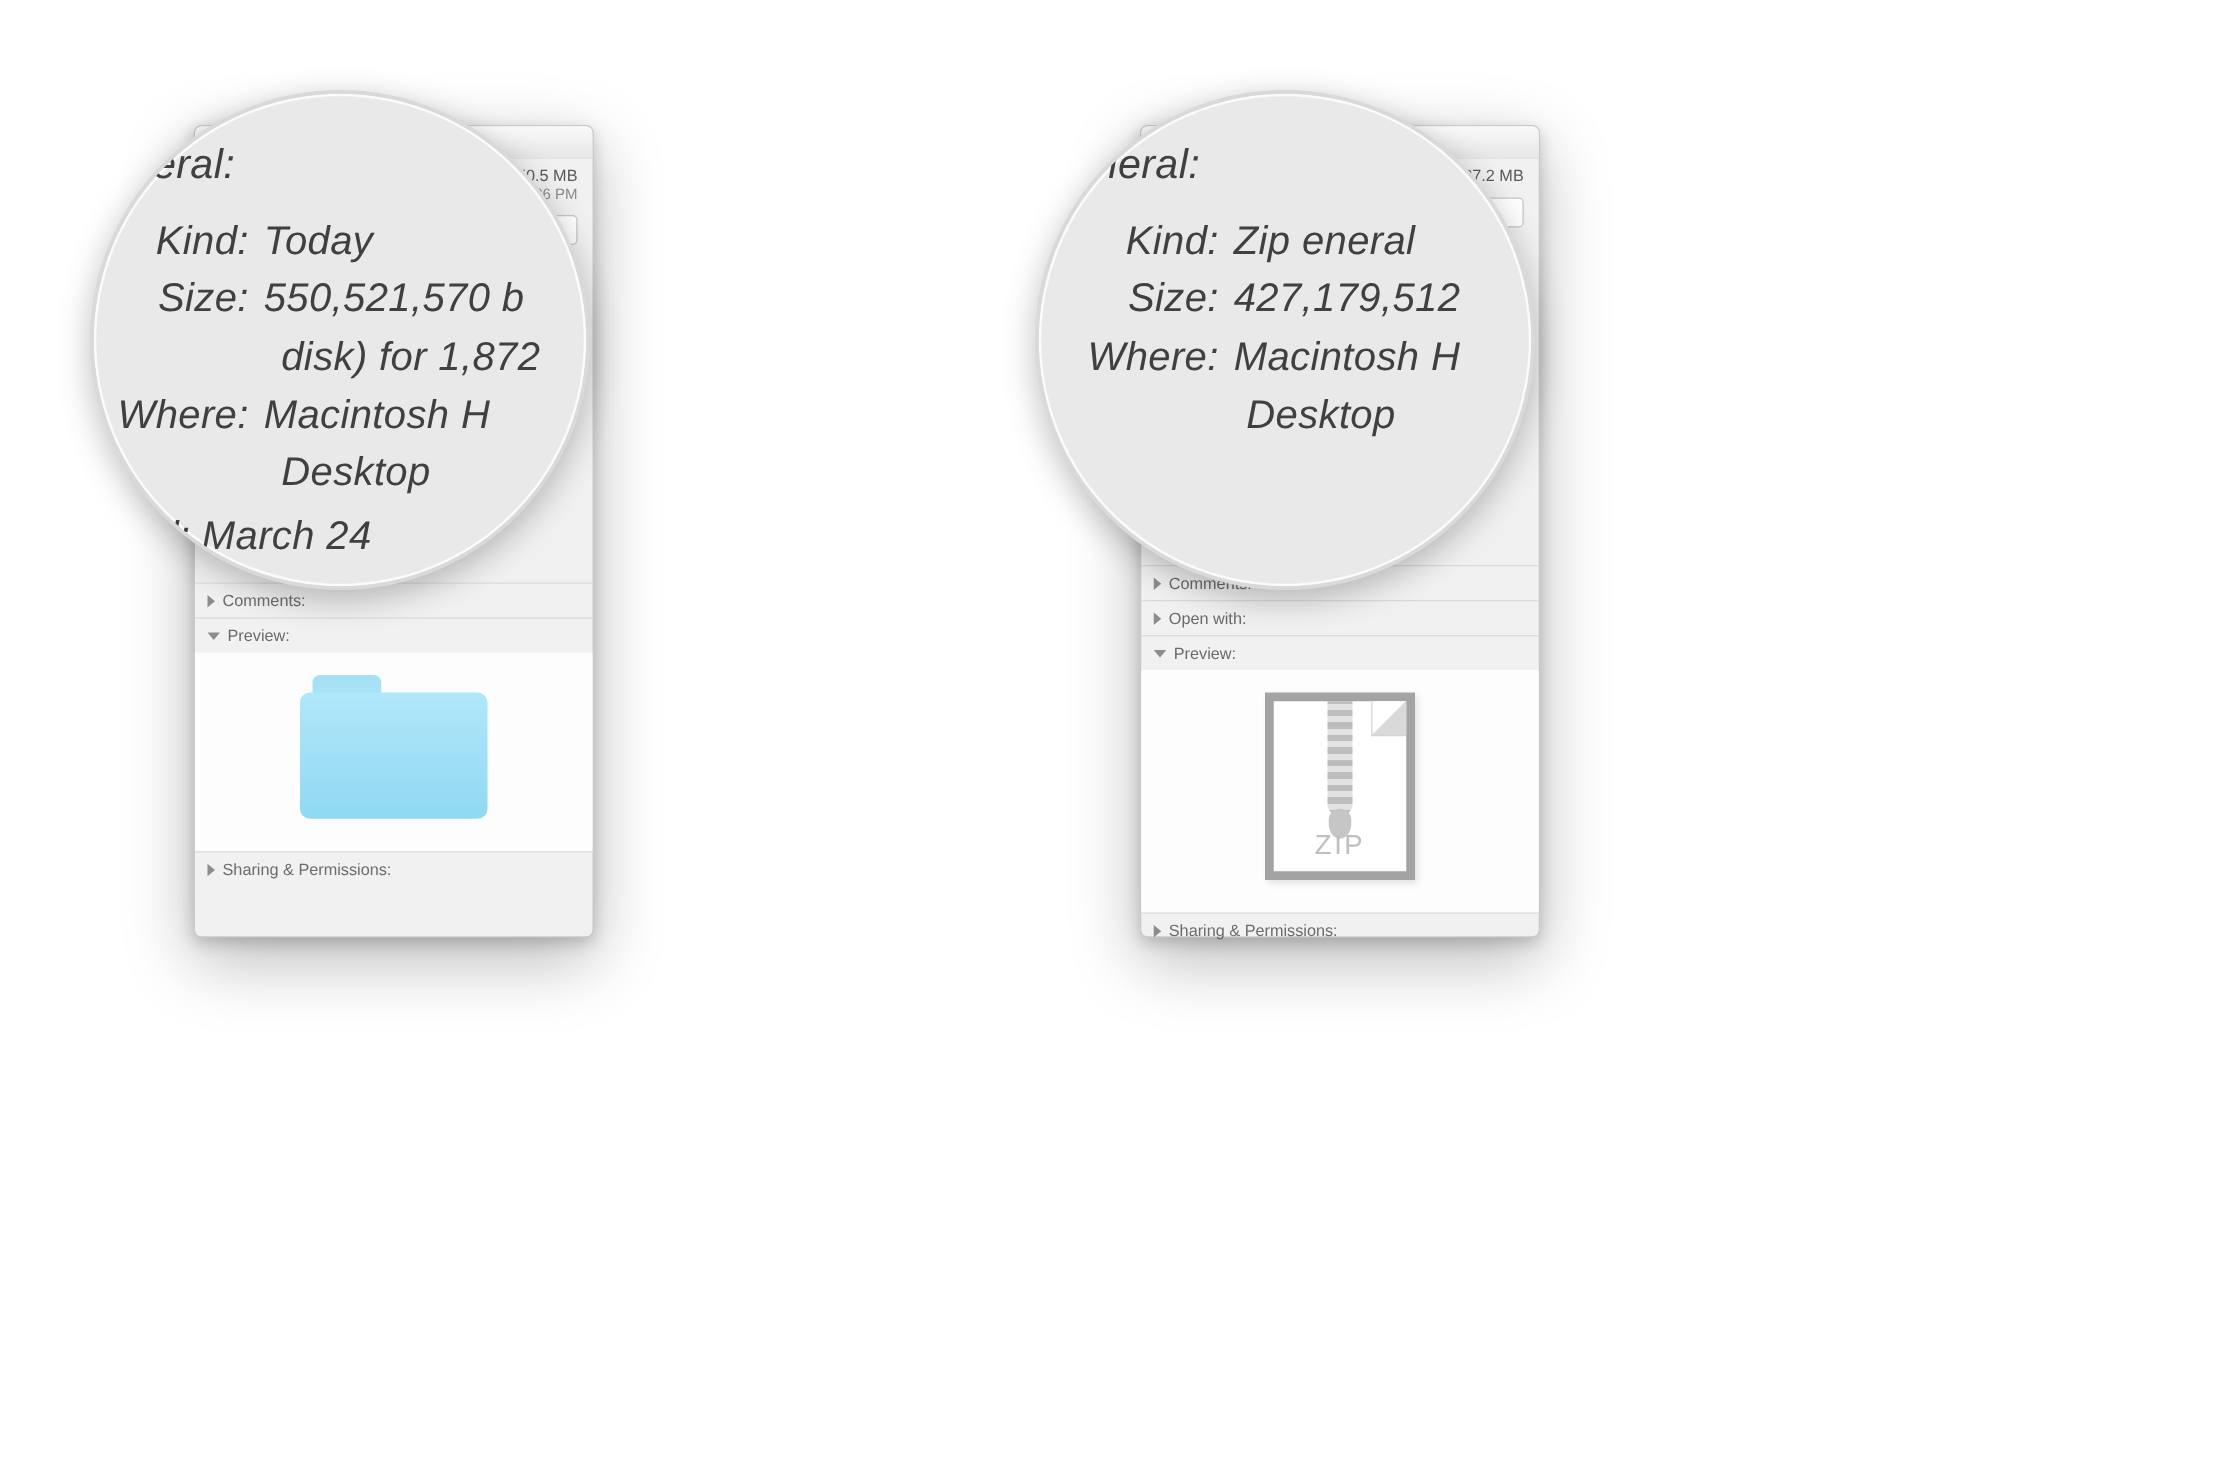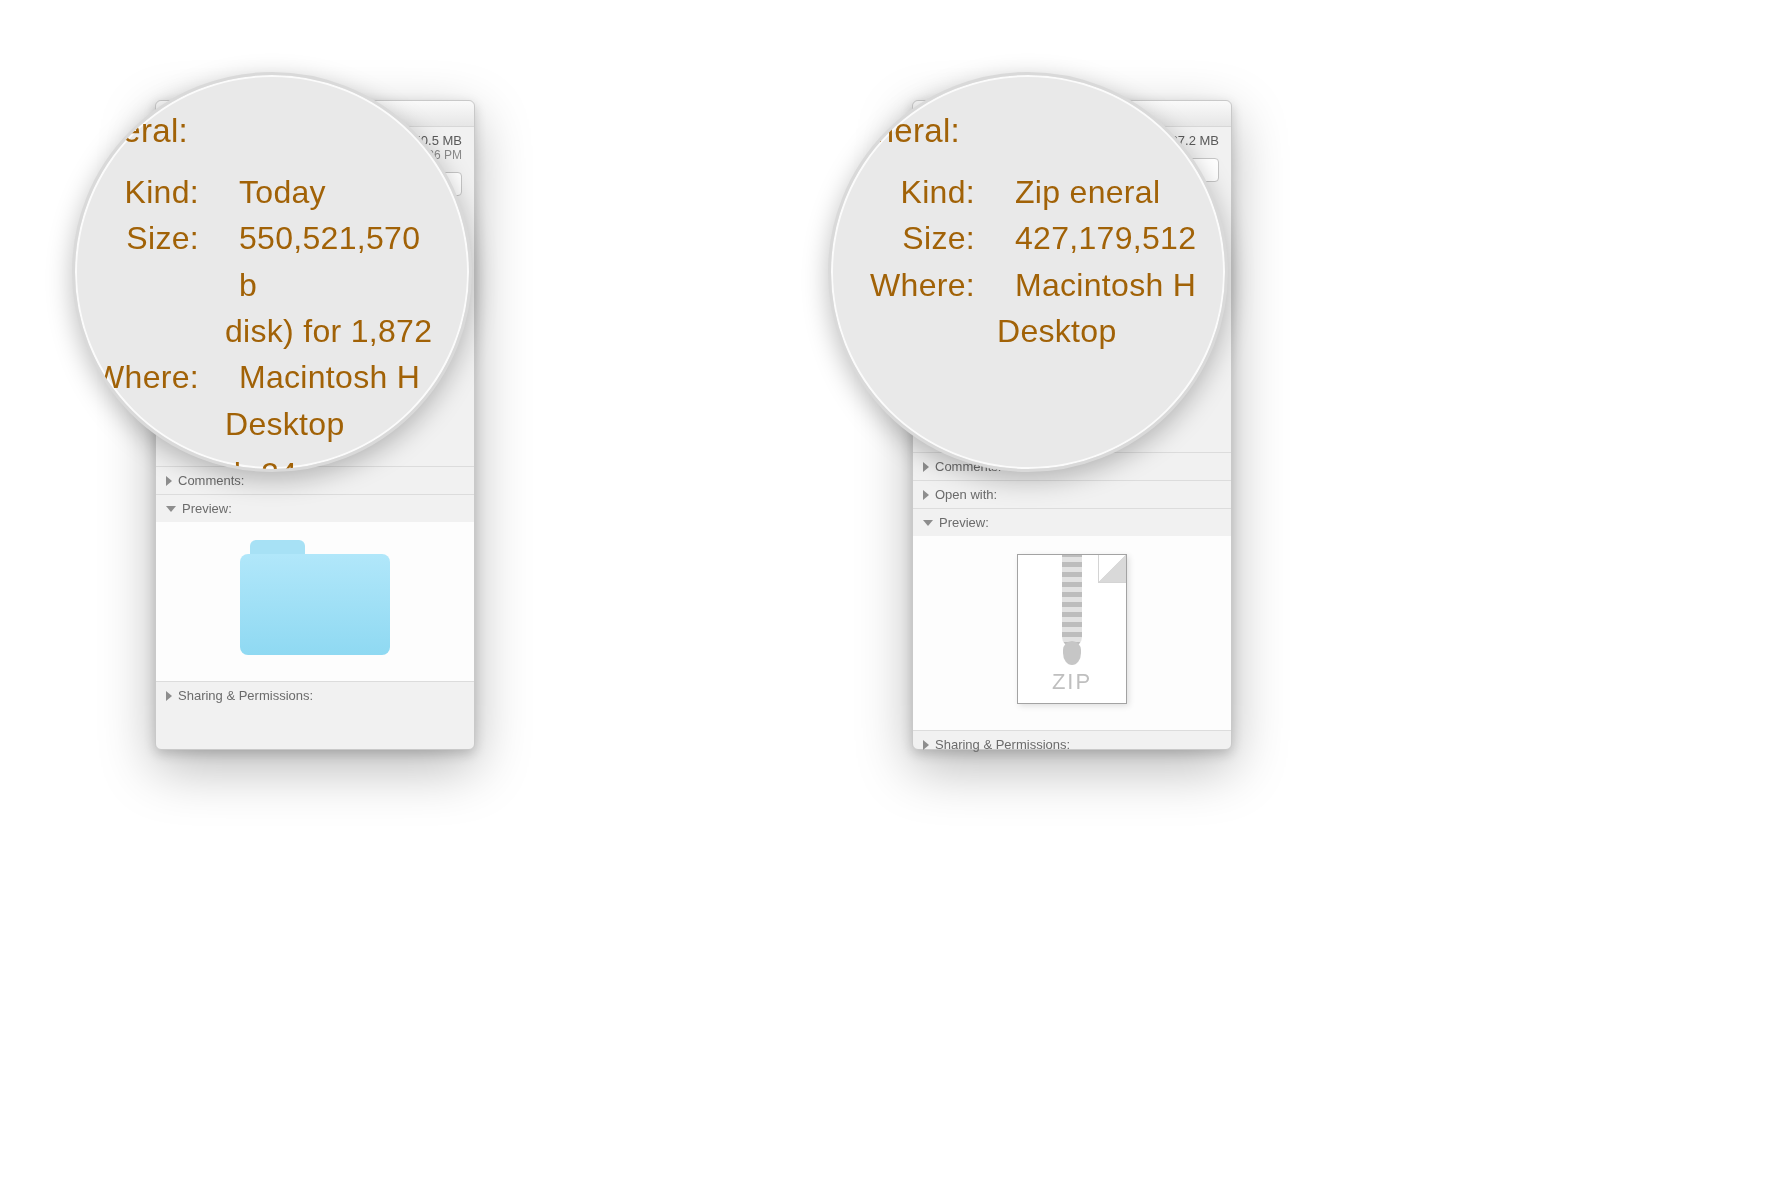--- a/index.html
+++ b/index.html
@@ -93,22 +93,22 @@
     background:#a7e1f5; border-radius:6px 6px 0 0;
   }
   .folder-body {
     position:absolute; top:14px; left:0; right:0; bottom:0;
     background:linear-gradient(#b1e7fa,#8fd9f2);
     border-radius:8px;
   }
 
   
   .zip-icon {
-    width:110px; height:150px; background:#ffffff;
-    border:1px solid #a3a3a3; position:relative;
+    width:120px; height:150px; background:#ffffff;
+    border:7px solid #a3a3a3; position:relative;
     box-shadow: 2px 2px 6px rgba(0,0,0,0.12);
   }
   .zip-fold {
     position:absolute; top:0; right:0; width:28px; height:28px;
     background:linear-gradient(135deg,#ffffff 0 48%, #d9d9d9 50% 100%);
     border-left:1px solid #d4d4d4; border-bottom:1px solid #d4d4d4;
   }
   .zip-zipper {
     position:absolute; top:0; left:50%; transform:translateX(-50%);
     width:20px; height:92px;
@@ -134,25 +134,26 @@
     overflow:hidden;
     background:#e9e9e9;
     border:3px solid #d9d9d9;
     box-shadow:
       inset 0 0 0 2px rgba(255,255,255,0.8),
       0 8px 26px rgba(0,0,0,0.25);
   }
   .mag-inner {
     position:absolute; inset:0;
     padding: 32px 22px 0 22px;
-    font-size:32px; line-height:1.45; color:#a16207;
+    font-size:32px; line-height:1.45; color:#404040;
     letter-spacing:0.3px;
+    font-style:italic;
   }
   .mag-inner .hdr { font-size:33px; margin-bottom:14px; }
-  .mag-inner .row { display:flex;gap:28px; }
+  .mag-inner .row { display:flex; }
   .mag-inner .k { width:128px; text-align:right; padding-right:12px; }
   .mag-inner .v { flex:1; }
   .mag-inner .cont { padding-left:140px; }
   .mag-inner .last { padding-left:40px; margin-top:4px; }
 
   
   #win-left  { top:100px;  left:155px; height:650px; }
   #win-right { top:100px;  left:912px; height:650px; }
   #mag-left  { top:72px;  left:72px;  width:400px; height:400px; }
   #mag-right { top:72px;  left:828px; width:400px; height:400px; }

